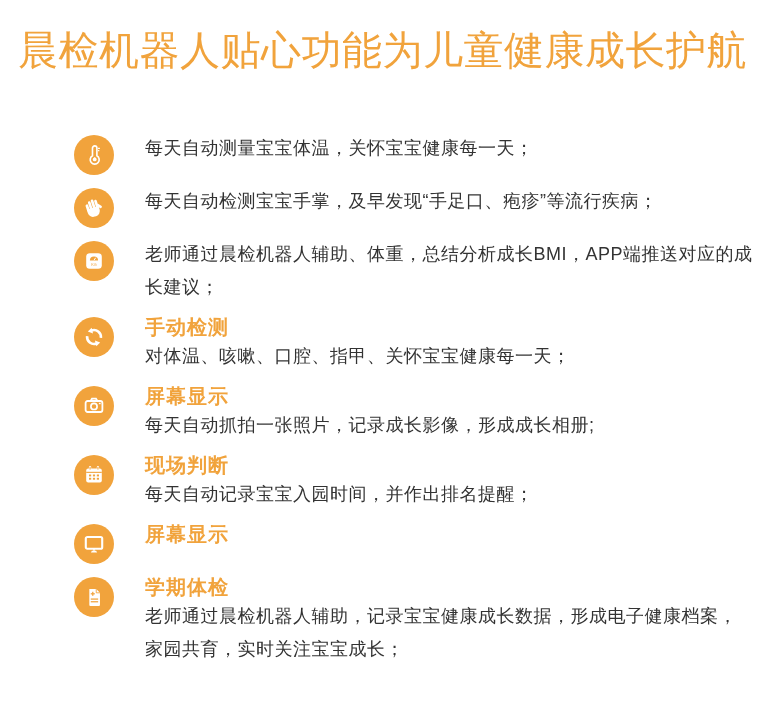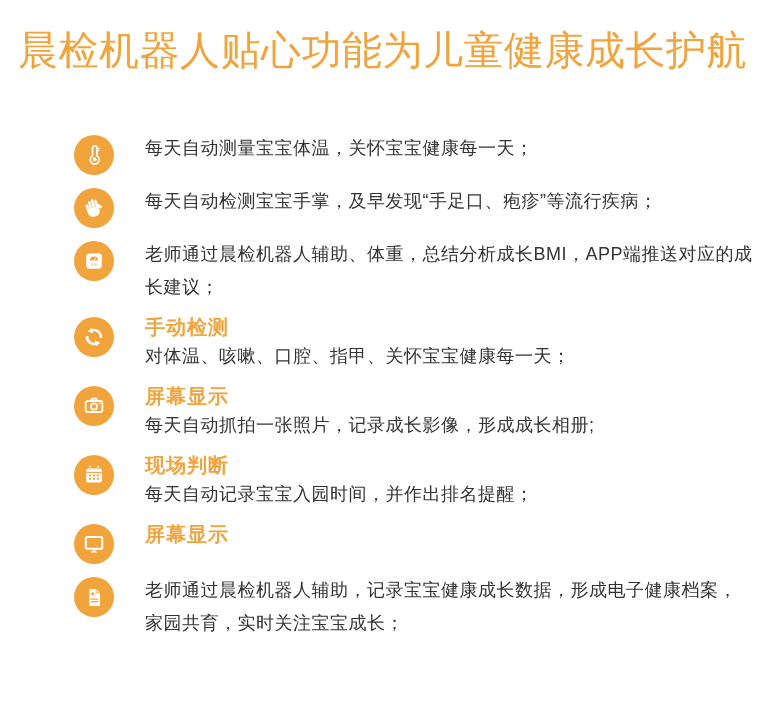--- a/index.html
+++ b/index.html
@@ -193,17 +193,18 @@
   <svg viewBox="0 0 24 24" width="23" height="23" aria-hidden="true">
     <path d="M6.6 3.2 h7.2 l3.9 3.9 v12.6 a1.1 1.1 0 0 1 -1.1 1.1 H7.7 a1.1 1.1 0 0 1 -1.1 -1.1 z" class="wh-fill"></path>
     <path d="M13.8 3.2 v3.9 h3.9" fill="none" class="ac-stroke" stroke-width="0.9"></path>
     <rect x="8.1" y="7.5" width="4.2" height="1.3" class="ac-fill"></rect>
     <rect x="9.55" y="6.05" width="1.3" height="4.2" class="ac-fill"></rect>
     <rect x="8.1" y="13" width="7.7" height="1.3" class="ac-fill"></rect>
     <rect x="8.1" y="15.8" width="7.7" height="1.3" class="ac-fill"></rect>
   </svg>
 </span>
     <div class="feature-text">
+      <h2 class="feature-title">学期体检</h2>
       <p class="feature-desc">老师通过晨检机器人辅助，记录宝宝健康成长数据，形成电子健康档案，
 家园共育，实时关注宝宝成长；</p>
     </div>
   </div>
 </div>
 
 </body></html>

